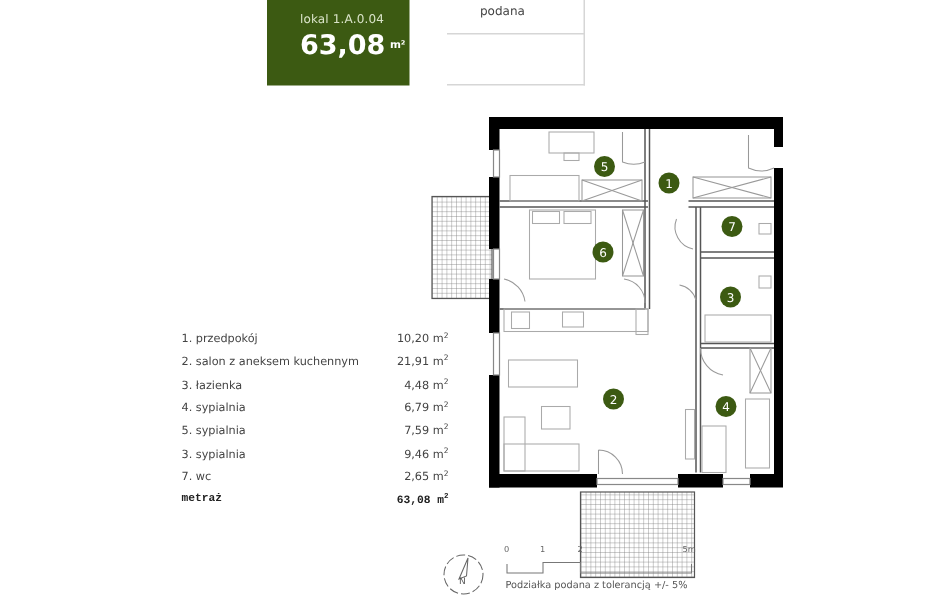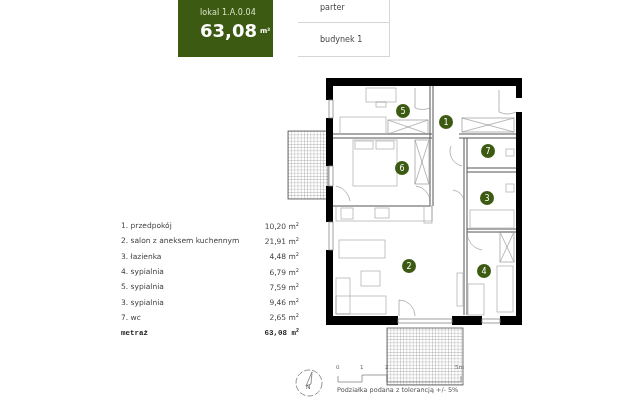--- a/index.html
+++ b/index.html
@@ -29,22 +29,21 @@
   .scale-lbl { position:absolute; top:364px; font-size:5.5px; color:#666; }
 </style>
 </head>
 <body>
 
 <div class="hdr-green">
   <div class="lokal">lokal 1.A.0.04</div>
   <div class="area"><span>63,08</span><sup>m²</sup></div>
 </div>
 <div class="hdr-info">
-  <div class="row r1">parter</div>
-  <div class="row r2">budynek 1</div>
+  <div class="row r1">podana</div>
 </div>
 
 <div class="legend">
   <div class="lrow">
       <span>1. przedpokój</span>
       <span class="v"><span>10,20 m</span><sup>2</sup></span>
     </div>
   <div class="lrow">
       <span>2. salon z aneksem kuchennym</span>
       <span class="v"><span>21,91 m</span><sup>2</sup></span>

